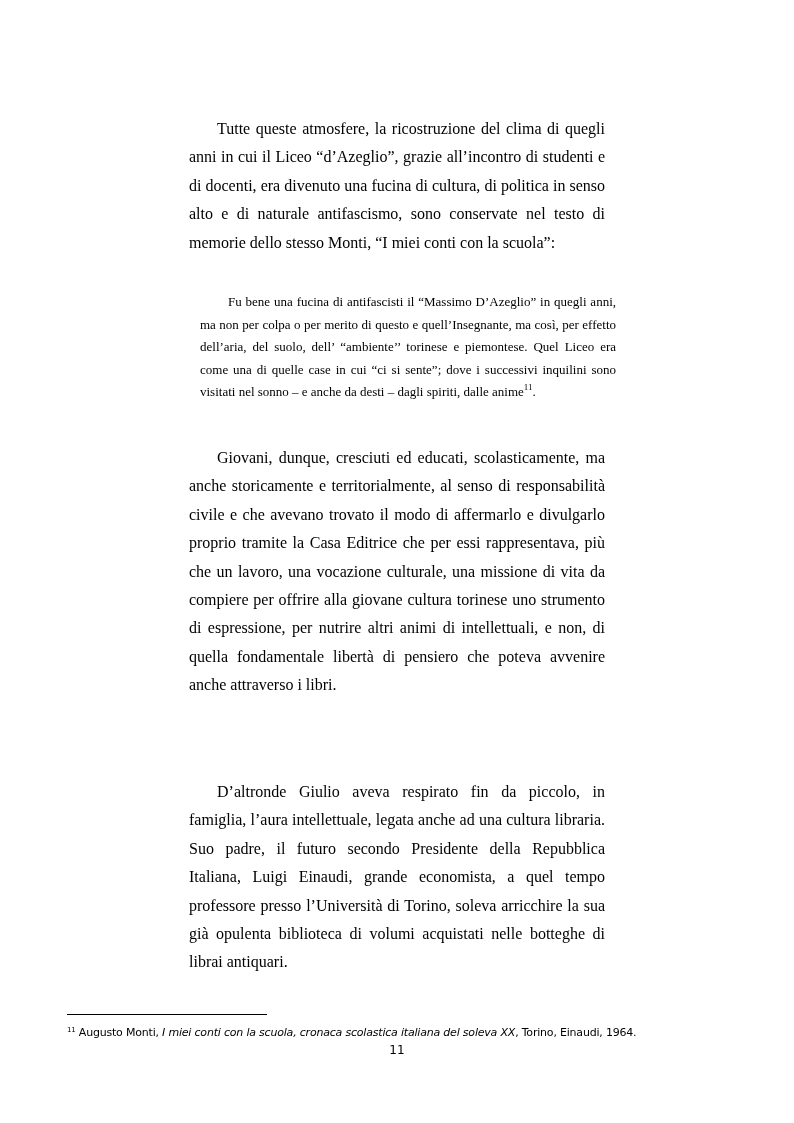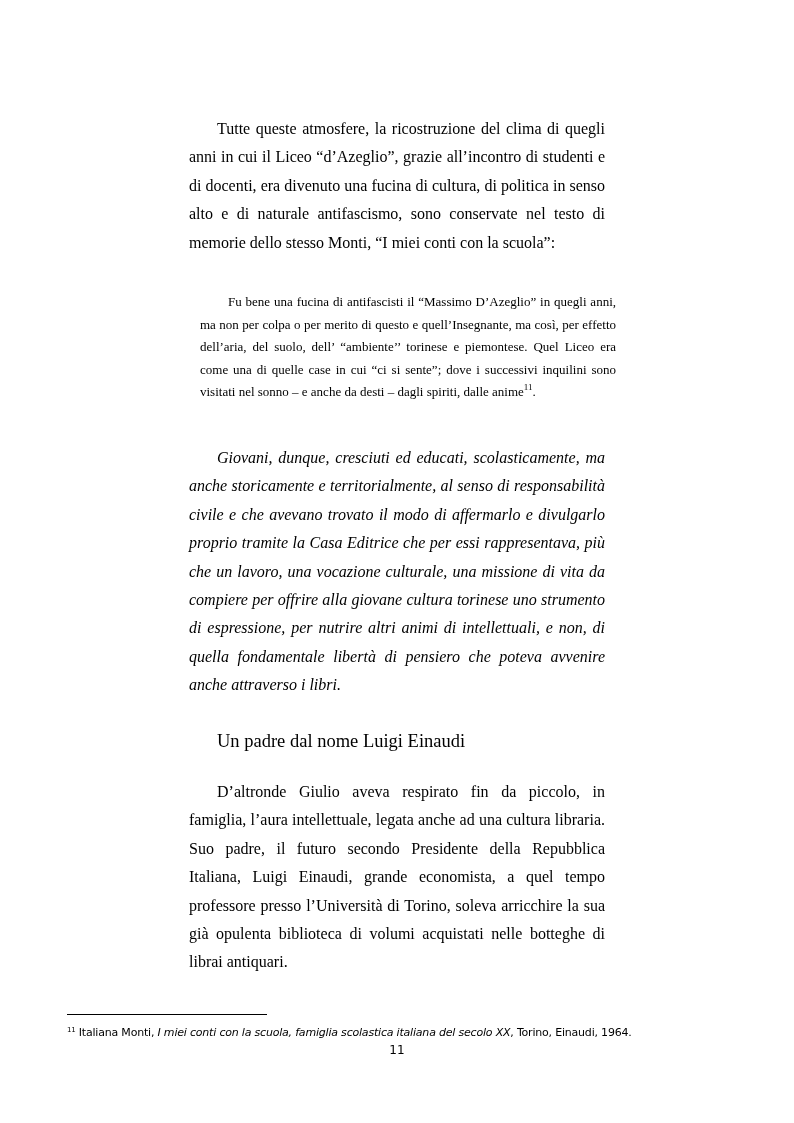--- a/index.html
+++ b/index.html
@@ -36,21 +36,21 @@
       left: 189px;
       width: 416px;
       top: 280px;
       font-size: 13px;
       line-height: 22.6px;
       text-align: justify;
       margin: 11px;
     }
     .quote .indent { display: inline-block; width: 28px; }
     .quote sup { font-size: 9px; line-height: 0; vertical-align: 6px; }
-    .para2 { top: 444px; font-style: italic; }
+    .para2 { top: 444px; }
     .heading {
       position: absolute;
       left: 217px;
       top: 727px;
       font-size: 18.5px;
       font-weight: normal;
       margin: 0;
       line-height: 28px;
     }
     .para3 { top: 778px; }
@@ -91,23 +91,22 @@
 <body>
 
 <div class="page">
 
   <p class="body-text para1"><span class="indent"></span><span>Tutte queste atmosfere, la ricostruzione del clima di quegli anni in cui il Liceo “d’Azeglio”, grazie all’incontro di studenti e di docenti, era divenuto una fucina di cultura, di politica in senso alto e di naturale antifascismo, sono conservate nel testo di memorie dello stesso Monti, “I miei conti con la scuola”:</span></p>
 
   <p class="quote"><span class="indent"></span><span>Fu bene una fucina di antifascisti il “Massimo D’Azeglio” in quegli anni, ma non per colpa o per merito di questo e quell’Insegnante, ma così, per effetto dell’aria, del suolo, dell’ “ambiente’’ torinese e piemontese. Quel Liceo era come una di quelle case in cui “ci si sente”; dove i successivi inquilini sono visitati nel sonno – e anche da desti – dagli spiriti, dalle anime</span><sup>11</sup><span>.</span></p>
 
   <p class="body-text para2"><span class="indent"></span><span>Giovani, dunque, cresciuti ed educati, scolasticamente, ma anche storicamente e territorialmente, al senso di responsabilità civile e che avevano trovato il modo di affermarlo e divulgarlo proprio tramite la Casa Editrice che per essi rappresentava, più che un lavoro, una vocazione culturale, una missione di vita da compiere per offrire alla giovane cultura torinese uno strumento di espressione, per nutrire altri animi di intellettuali, e non, di quella fondamentale libertà di pensiero che poteva avvenire anche attraverso i libri.</span></p>
 
-  <h2 class="heading">Un padre dal nome Luigi Einaudi</h2>
 
   <p class="body-text para3"><span class="indent"></span><span>D’altronde Giulio aveva respirato fin da piccolo, in famiglia, l’aura intellettuale, legata anche ad una cultura libraria. Suo padre, il futuro secondo Presidente della Repubblica Italiana, Luigi Einaudi, grande economista, a quel tempo professore presso l’Università di Torino, soleva arricchire la sua già opulenta biblioteca di volumi acquistati nelle botteghe di librai antiquari.</span></p>
 
   <div class="footnote-rule"></div>
 
-  <p class="footnote"><sup>11</sup> <span>Italiana Monti, </span><i>I miei conti con la scuola, famiglia scolastica italiana del secolo XX</i><span>, Torino, Einaudi, 1964.</span></p>
+  <p class="footnote"><sup>11</sup> <span>Augusto Monti, </span><i>I miei conti con la scuola, cronaca scolastica italiana del soleva XX</i><span>, Torino, Einaudi, 1964.</span></p>
 
   <div class="page-number">11</div>
 
 </div>
 
 </body></html>

